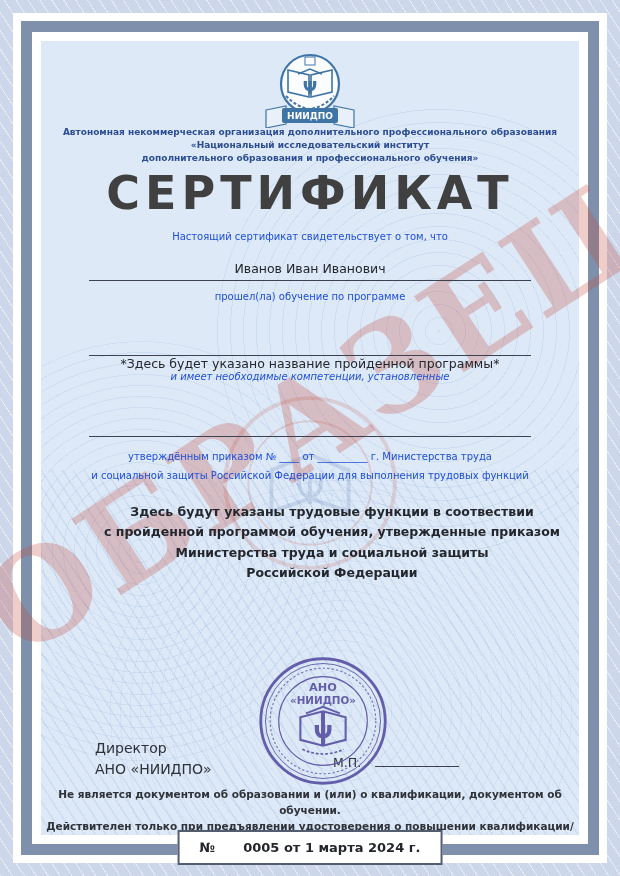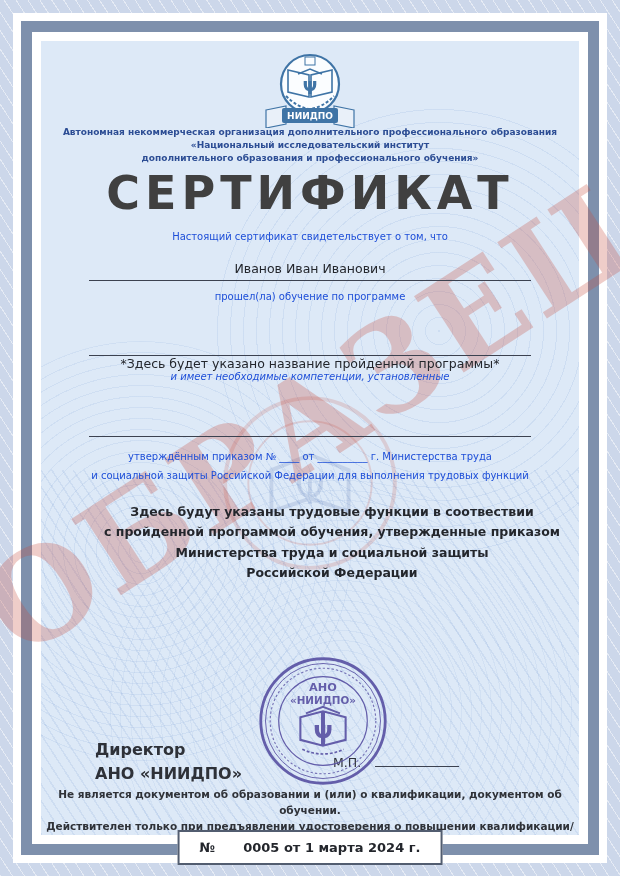--- a/index.html
+++ b/index.html
@@ -58,21 +58,21 @@
   .t { position:absolute; left:0; right:0; text-align:center; color:#1d4ed8; font-size:10px; }
   .b { font-weight:normal; color:#23262c; font-size:12.5px; }
 
   .uline { position:absolute; left:9%; width:82%; border-bottom:1.5px solid #3c4250; }
 
   .fn-block { position:absolute; top:461px; left:0; right:0; text-align:center;
     font-weight:bold; color:#23262c; font-size:12.5px; line-height:1.62;padding-left:44px; }
 
   .seal { position:absolute; left:216px; top:614px; z-index:2; opacity:.92; }
 
-  .director { position:absolute; left:54px; top:697px; font-size:16px; color:#2e3138; line-height:1.5;font-weight:bold; }
+  .director { position:absolute; left:54px; top:697px; font-size:14px; color:#2e3138; line-height:1.5; }
   .mp-row { position:absolute; left:292px; top:714px; font-size:12.5px; color:#2e3138; }
   .mp-line { display:inline-block; width:84px; border-bottom:1.5px solid #3c4250; margin-left:14px; vertical-align:baseline; }
 
   .disclaimer { position:absolute; top:746px; left:0; right:0; text-align:center;
     font-size:10.5px; color:#2f3238; line-height:1.5;font-weight:bold; }
 
   .number-box {
     position:absolute; left:50%; top:830px; transform:translateX(-50%); z-index:10;
     background:#ffffff; border:2px solid #525d70; padding:8px 20px;
     display:flex; gap:28px; align-items:center;

